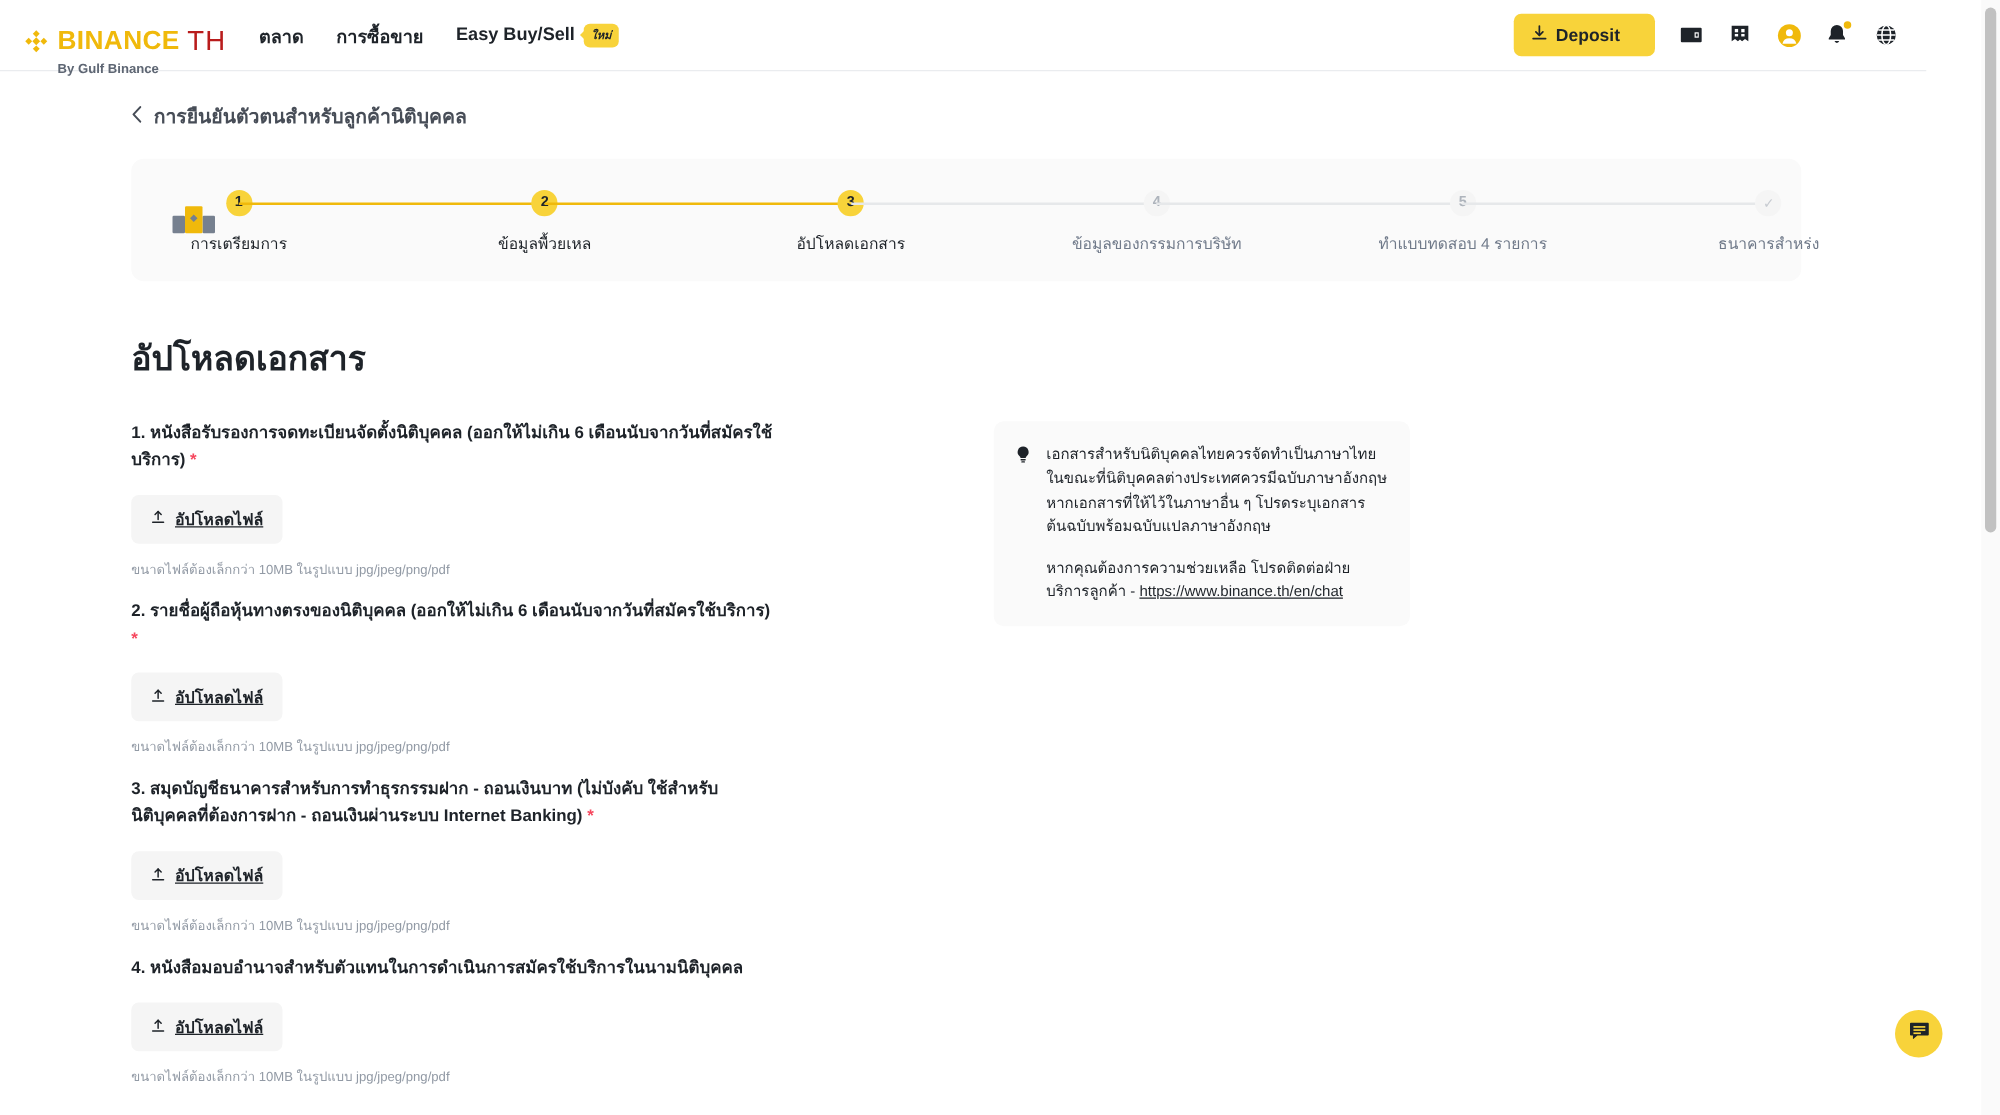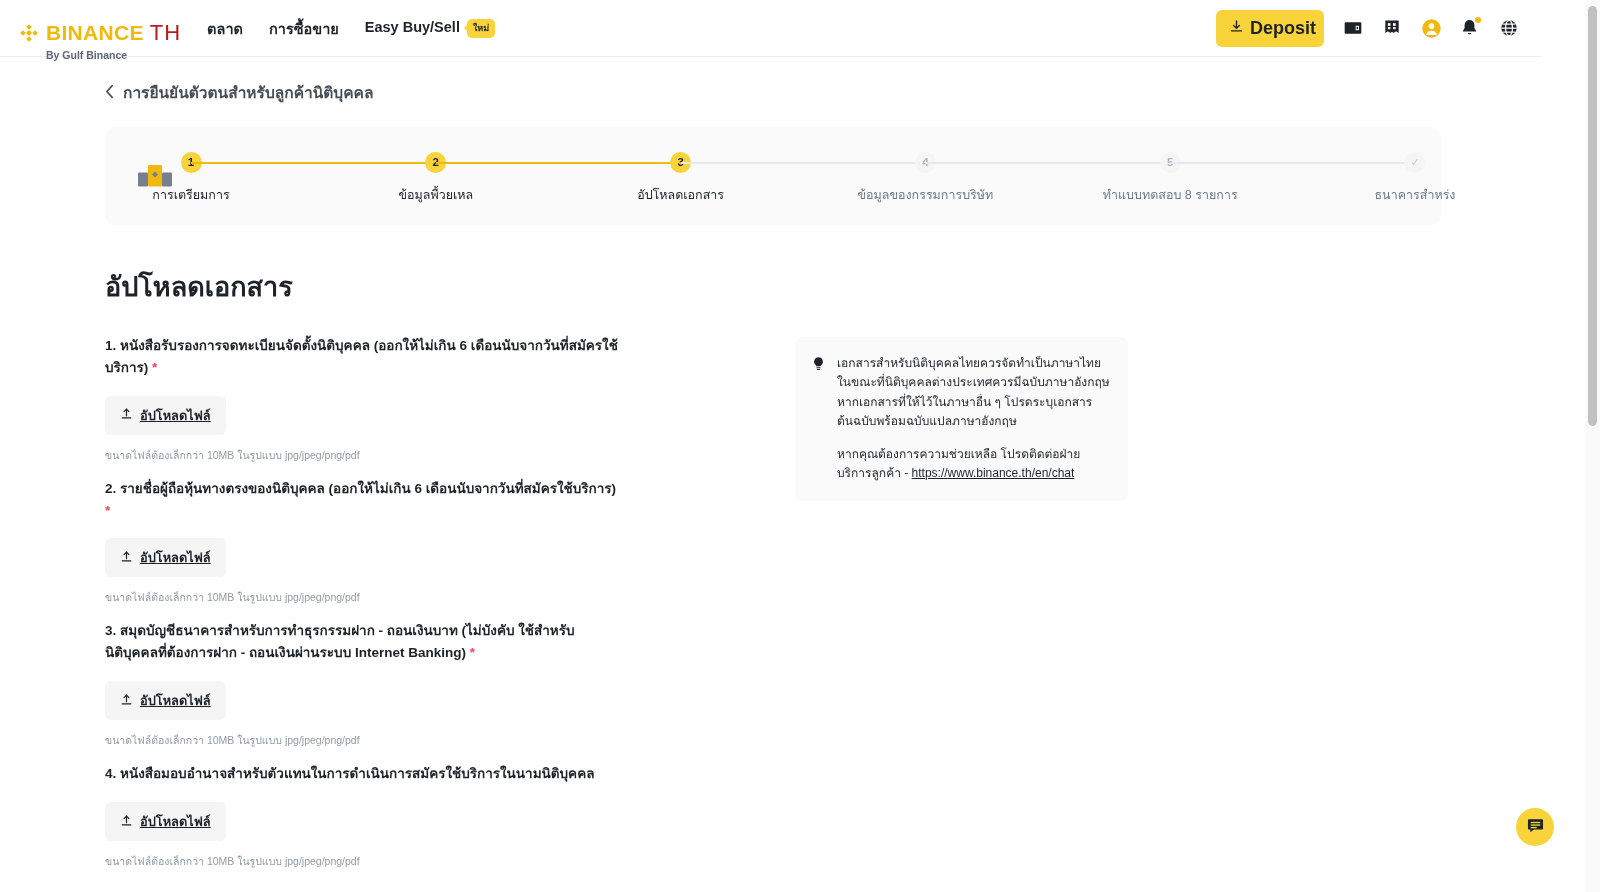--- a/index.html
+++ b/index.html
@@ -42,37 +42,37 @@
   .nav { display: flex; align-items: center; gap: 26px; }
   .nav-item {
     font-size: 14.5px; font-weight: bold; color: #1E2329; cursor: pointer;
     white-space: nowrap; position: relative;
   }
   .new-badge {
     display: inline-block; position: relative;
     background: #F8D33A; color: #1E2329;
     font-size: 9px; font-weight: bold;
     border-radius: 5px; padding: 2px 6px 3px 6px;
-    margin-left: 7px; vertical-align: middle;
+    margin-left: 7px; vertical-align: middle; font-style: italic;
   }
   .new-badge::before {
     content: ""; position: absolute; left: -3px; top: 50%;
     transform: translateY(-50%);
     border-top: 4px solid transparent;
     border-bottom: 4px solid transparent;
     border-right: 4px solid #F8D33A;
   }
   .header-right {
     margin-left: auto; display: flex; align-items: center; gap: 19px; padding-right: 22px;
   }
   .deposit-btn {
     background: #F8D33A; color: #1E2329;
-    font-size: 18px; font-weight: bold;
+    font-size: 14px; font-weight: bold;
     border: none; border-radius: 6px;
-    padding: 8px 8px 8px 13px;
+    padding: 8px 28px 8px 13px;
     display: flex; align-items: center; gap: 6px;
     cursor: pointer;
   }
   .hicon { width: 20px; height: 20px; position: relative; cursor: pointer; color: #1E2329; }
   .hicon svg { display: block; }
   .notif-dot {
     position: absolute; top: -1px; right: -1px;
     width: 6px; height: 6px; border-radius: 50%;
     background: #F0B90B;
   }
@@ -317,21 +317,21 @@
         <div class="connector"></div>
 
         <div class="step inactive">
           <div class="step-circle">4</div>
           <div class="step-label">ข้อมูลของกรรมการบริษัท</div>
         </div>
         <div class="connector"></div>
 
         <div class="step inactive">
           <div class="step-circle">5</div>
-          <div class="step-label">ทำแบบทดสอบ 8 รายการ</div>
+          <div class="step-label">ทำแบบทดสอบ 4 รายการ</div>
         </div>
         <div class="connector"></div>
 
         <div class="step inactive">
           <div class="step-circle check-mark">✓</div>
           <div class="step-label">ธนาคารสำหร่ง</div>
         </div>
       </div>
     </div>
 

